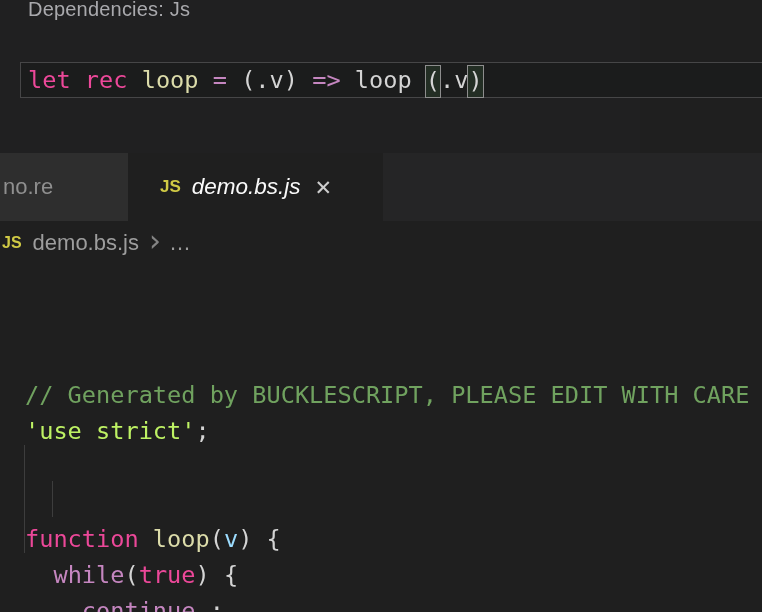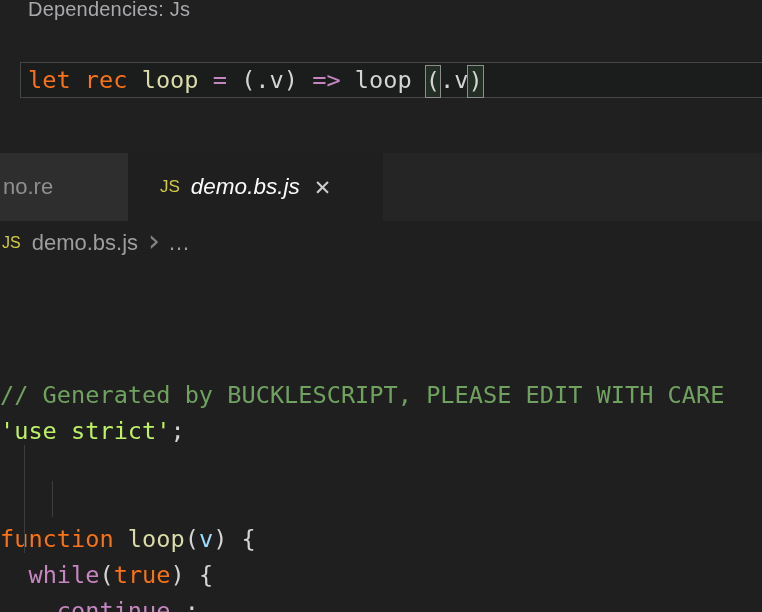--- a/index.html
+++ b/index.html
@@ -11,50 +11,50 @@
   
   .hover-panel{position:absolute;left:0;top:0;width:640px;height:153px;background:#202021;}
   .hover-title{position:absolute;left:28px;top:-2px;font-size:20px;color:#a9a9ad;letter-spacing:.2px;}
   .hover-codebox{
     position:absolute;left:20px;top:62px;width:748px;height:36px;box-sizing:border-box;
     background:#1b1c1c;border:1px solid #464647;
   }
   .hover-codebox .code-line{line-height:34px;height:34px;padding-left:7px;}
   
   .code{font-family:"DejaVu Sans Mono",monospace;font-size:23.6px;white-space:pre;color:#d4d4d4;}
-  .tk-kw{color:#f97316;}
+  .tk-kw{color:#ec4899;}
   .tk-fn{color:#dcdcaa;}
   .tk-ctl{color:#c586c0;}
   .tk-pn{color:#d4d4d4;}
   .tk-var{color:#9cdcfe;}
   .tk-cm{color:#70a25f;}
   .tk-str{color:#bef264;}
   .boxed{display:inline-block;height:31px;line-height:31px;vertical-align:middle;
          outline:1px solid #8d8d8d;background:#232e24;}
   
   .tabbar{position:absolute;left:0;top:153px;width:762px;height:68px;background:#252526;padding-left:15px;}
   .tab{position:absolute;top:0;height:68px;display:flex;align-items:center;}
   .tab-inactive{left:0;width:128px;background:#2e2e2e;}
   .tab-inactive .tab-label{margin-left:3px;font-size:22px;color:#8f8f8f;font-style:normal;}
   .tab-active{left:128px;width:255px;background:#1f1f1f;padding-left:32px;box-sizing:border-box;}
-  .js-icon{font-weight:normal;color:#d0ca45;font-family:"Liberation Sans",sans-serif;}
+  .js-icon{font-weight:bold;color:#d0ca45;font-family:"Liberation Sans",sans-serif;}
   .tab-active .js-icon{font-size:17px;margin-right:11px;letter-spacing:0;}
   .tab-active .tab-label{font-size:22.5px;font-style:italic;color:#fafafa;}
   .tab-close{margin-left:14px;font-size:21px;color:#cdcdcd;line-height:1;cursor:pointer;}
   
   .breadcrumb{position:absolute;left:0;top:221px;width:762px;height:44px;background:#1f1f1f;
               display:flex;align-items:center;}
   .breadcrumb .js-icon{font-size:16px;margin-left:2px;margin-right:11px;}
   .crumb-file{font-size:22px;color:#9d9d9d;}
   .crumb-sep{font-size:30px;color:#848484;margin:0 8px 0 10px;line-height:1;position:relative;top:-2px;
              font-family:"DejaVu Sans",sans-serif;}
   .crumb-more{font-size:22px;color:#9d9d9d;}
   
   .editor{position:absolute;left:0;top:265px;width:762px;height:347px;background:#1f1f1f;}
-  .editor .code-line{height:36px;line-height:36px;}
+  .editor .code-line{height:36px;line-height:36px;padding-left:25px;}
   .indent-guide{position:absolute;width:1px;background:#3d3d3d;}
   .guide-1{left:24px;top:180px;height:108px;}
   .guide-2{left:52px;top:216px;height:36px;}
 </style>
 </head>
 <body>
 
 <div id="app">
 
   <div class="hover-panel">

